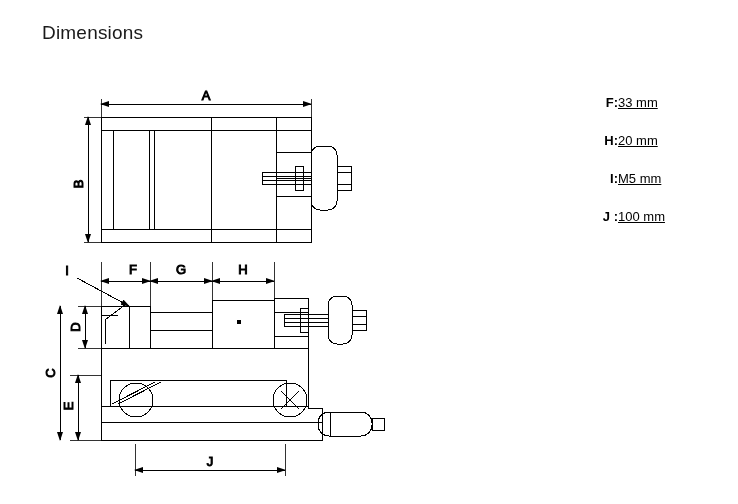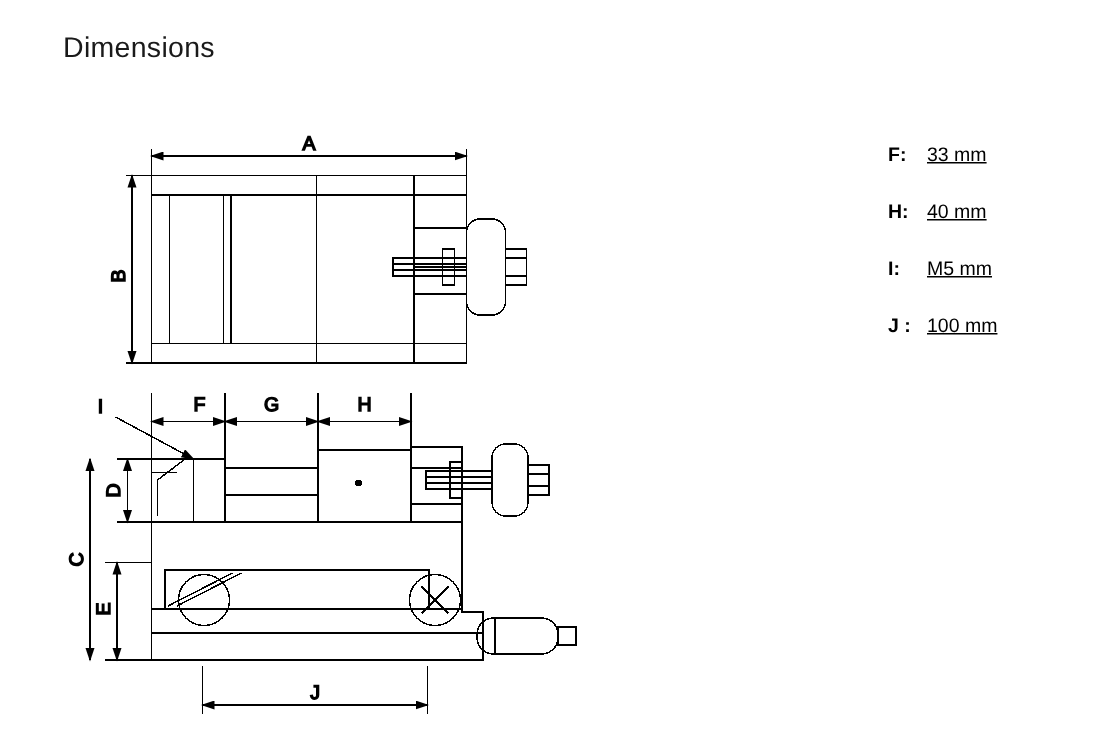--- a/index.html
+++ b/index.html
@@ -12,20 +12,21 @@
     height: 504px;
     font-family: "Liberation Sans", sans-serif;
     color: #000000;
     position: relative;
     overflow: hidden;
   }
   #page {
     position: relative;
     width: 698px;
     height: 504px;
+    text-align: right;
   }
   #title {
     position: absolute;
     left: 42px;
     top: 22px;
     font-size: 19px;
     color: #1a1a1a;
     letter-spacing: 0.2px;
   }
   #drawing {
@@ -69,21 +70,21 @@
 
   <div id="title">Dimensions</div>
 
   <div class="spec-list">
     <div class="spec-row">
       <span class="spec-key">F:</span>
       <span class="spec-val">33 mm</span>
     </div>
     <div class="spec-row">
       <span class="spec-key">H:</span>
-      <span class="spec-val">40 mm</span>
+      <span class="spec-val">20 mm</span>
     </div>
     <div class="spec-row">
       <span class="spec-key">I:</span>
       <span class="spec-val">M5 mm</span>
     </div>
     <div class="spec-row">
       <span class="spec-key">J :</span>
       <span class="spec-val">100 mm</span>
     </div>
   </div>

